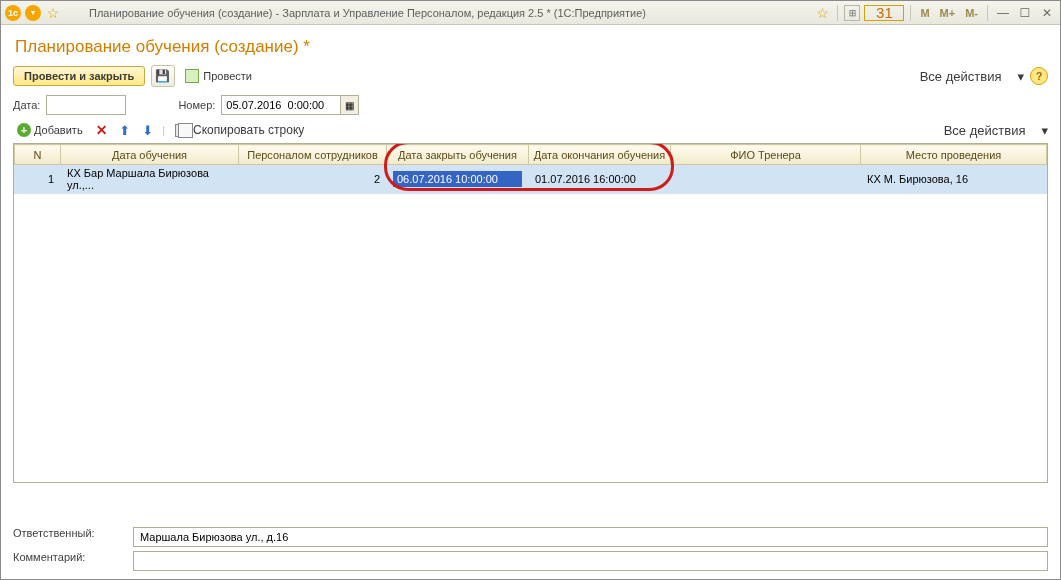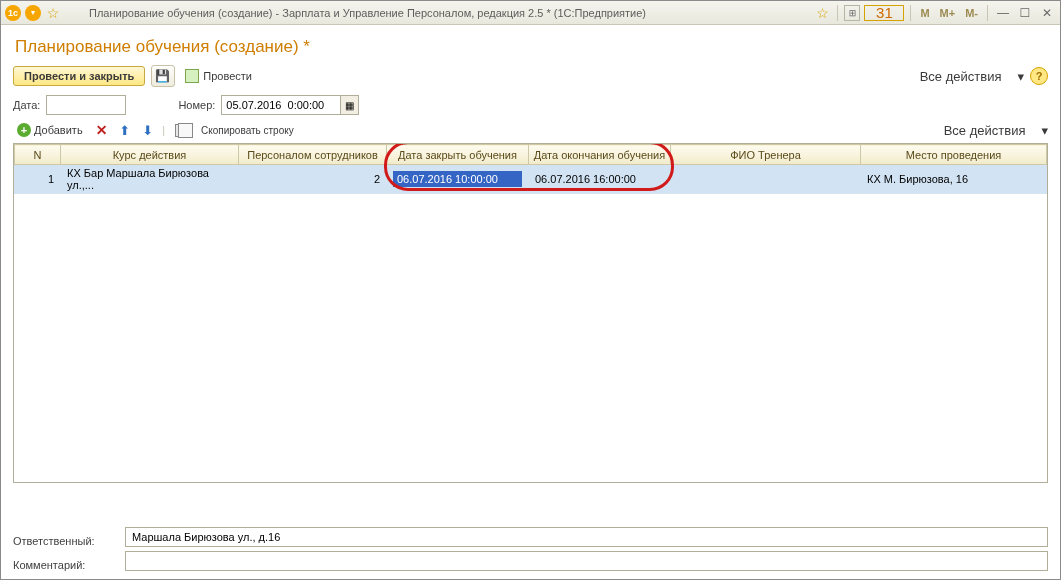--- a/index.html
+++ b/index.html
@@ -46,39 +46,39 @@
   .fld-date { height:20px; border:1px solid #b0ad99; background:#fff; width:120px; font-size:11px; padding:0 4px; }
   .fld-date-btn { width:18px; height:20px; border:1px solid #b0ad99; border-left:none; background:#f2efe2; display:flex; align-items:center; justify-content:center; font-size:10px; cursor:pointer; }
 
   
   .cmdbar2 { display:flex; align-items:center; gap:6px; margin-bottom:4px; font-size:11px; }
   .add-btn { display:flex; align-items:center; gap:3px; font-size:11px; color:#3a3a3a; cursor:pointer; padding:2px 4px; }
   .add-ico { width:14px; height:14px; border-radius:50%; background:#5aab2f; color:#fff; display:flex; align-items:center; justify-content:center; font-size:11px; font-weight:bold; }
   .del-ico { color:#c02020; font-size:14px; font-weight:bold; cursor:pointer; padding:0 3px; }
   .arrow-up { color:#2f70c0; font-size:13px; cursor:pointer; padding:0 3px; }
   .arrow-dn { color:#2f70c0; font-size:13px; cursor:pointer; padding:0 3px; }
-  .copy-btn { display:flex; align-items:center; gap:13px; font-size:10px; color:#3a3a3a; cursor:pointer; padding:2px 4px; }
+  .copy-btn { display:flex; align-items:center; gap:5px; font-size:12px; color:#3a3a3a; cursor:pointer; padding:2px 4px; }
   .copy-ico { width:13px; height:13px; background:#e8e8e8; border:1px solid #888; position:relative; }
   .copy-ico::after { content:""; position:absolute; width:13px; height:13px; background:#f8f8f8; border:1px solid #888; left:2px; top:-2px; }
 
   
   .tbl-wrap { flex:0 0 340px; border:1px solid #b0ad99; background:#fff; position:relative; overflow:hidden; }
   table.grid { border-collapse:collapse; width:100%; font-size:11px; }
   table.grid th { background:linear-gradient(to bottom,#fffcef,#f1eacb); border:1px solid #cfc8a5; padding:2px 4px; font-weight:normal; color:#5a4a1a; height:20px; }
   table.grid td { border:1px solid #d4e3f1; padding:2px 6px; height:20px; background:#d2e4f4; }
   table.grid td.num { text-align:right; }
   .cell-edit { background:#3565c4 !important; color:#fff; padding:2px 4px; }
 
   
   .red-ring { position:absolute; border:3px solid #d11a1a; border-radius:24px; pointer-events:none; }
 
   .spacer-flex { flex:1; }
 
   
-  .bottom-row { display:flex; align-items:flex-end; gap:12px; margin-top:4px; font-size:11px; }
+  .bottom-row { display:flex; align-items:flex-start; gap:20px; margin-top:4px; font-size:11px; }
   .bottom-row .b-label { width:100px; text-align:left; color:#404040; }
   .bottom-row .b-input { flex:1; height:20px; border:1px solid #b0ad99; background:#fff; font-size:11px; padding:0 6px; }
 
 </style>
 </head>
 <body>
 
 <div class="titlebar">
   <div class="tb-left">
     <div class="tb-logo">1c</div>
@@ -163,37 +163,37 @@
           <col style="width:178px">
           <col style="width:148px">
         <col style="width:142px">
           <col style="width:142px">
           <col style="width:190px">
           <col>
       </colgroup>
       <thead>
         <tr>
           <th>N</th>
-          <th>Курс действия</th>
+          <th>Дата обучения</th>
           <th>Персоналом сотрудников</th>
           <th>Дата закрыть обучения</th>
           <th>Дата окончания обучения</th>
           <th>ФИО Тренера</th>
           <th>Место проведения</th>
         </tr>
       </thead>
       <tbody>
         <tr>
           <td class="num">1</td>
           <td>КХ Бар Маршала Бирюзова ул.,...</td>
           <td class="num">2</td>
           <td>
               <div class="cell-edit">06.07.2016 10:00:00</div>
             </td>
-          <td>06.07.2016 16:00:00</td>
+          <td>01.07.2016 16:00:00</td>
           <td></td>
           <td>КХ М. Бирюзова, 16</td>
         </tr>
       </tbody>
     </table>
     <div class="red-ring" style="left:370px; top:-3px; width:290px; height:50px;"></div>
   </div>
 
   <div class="spacer-flex"></div>
 

